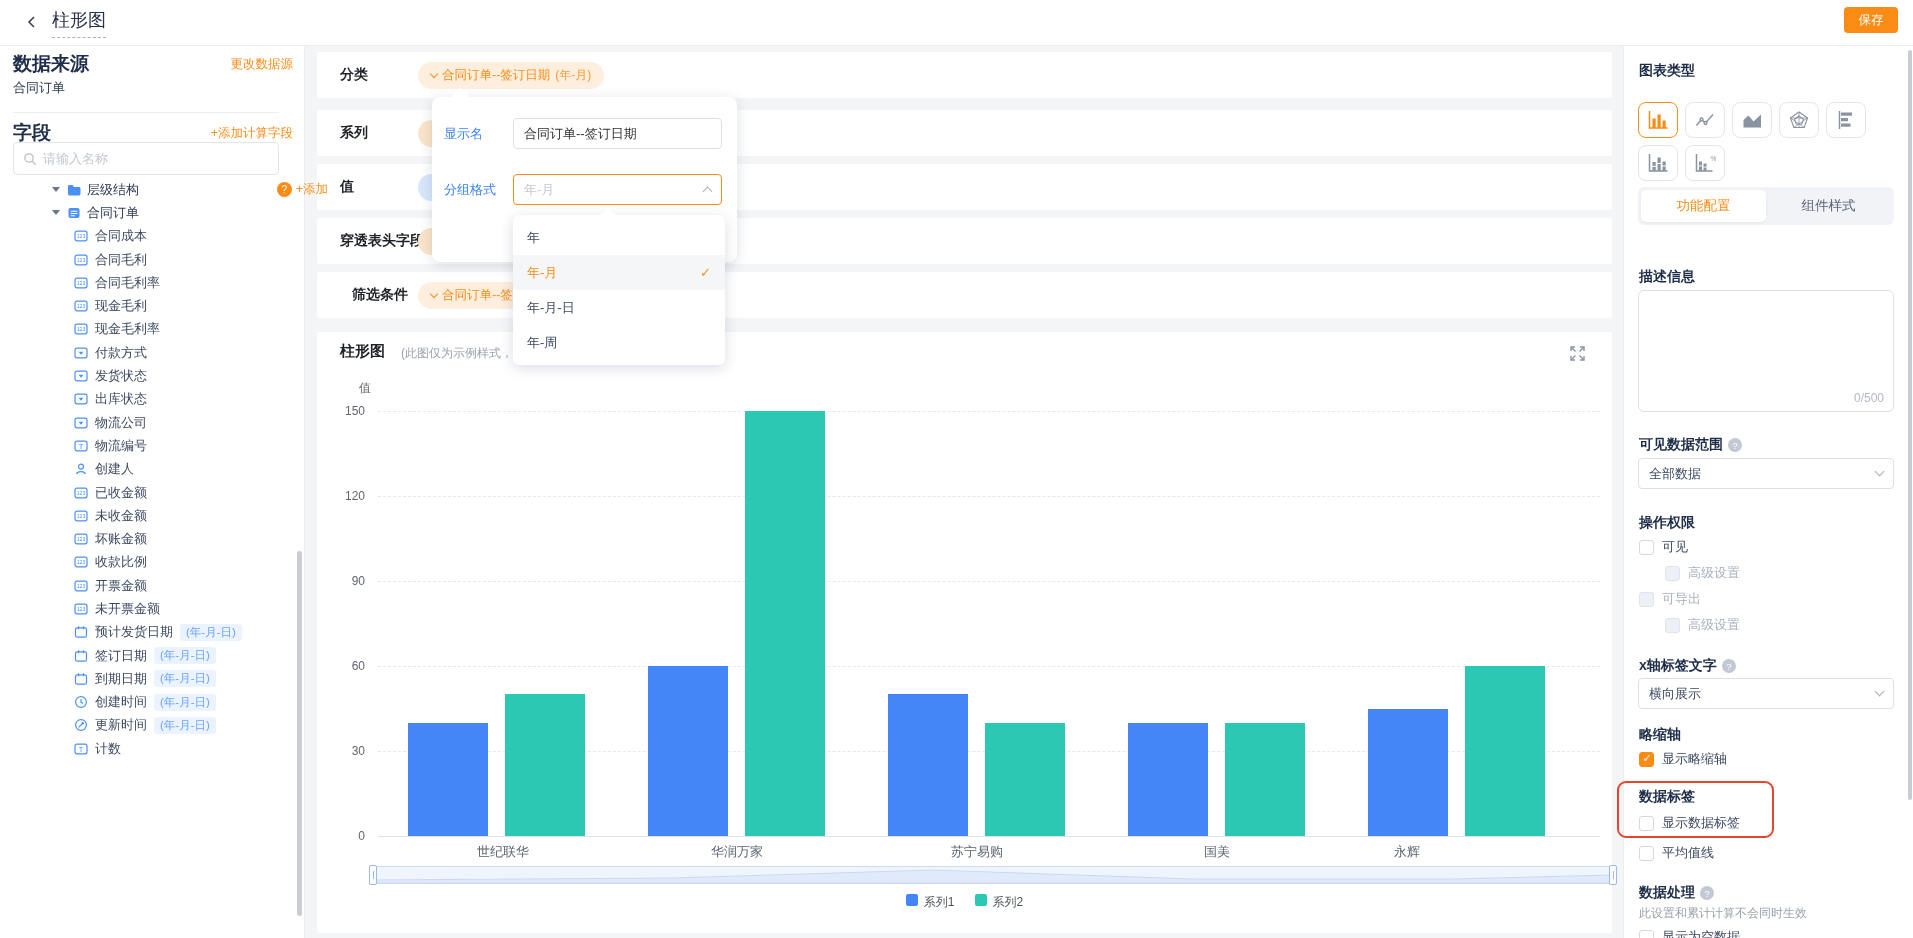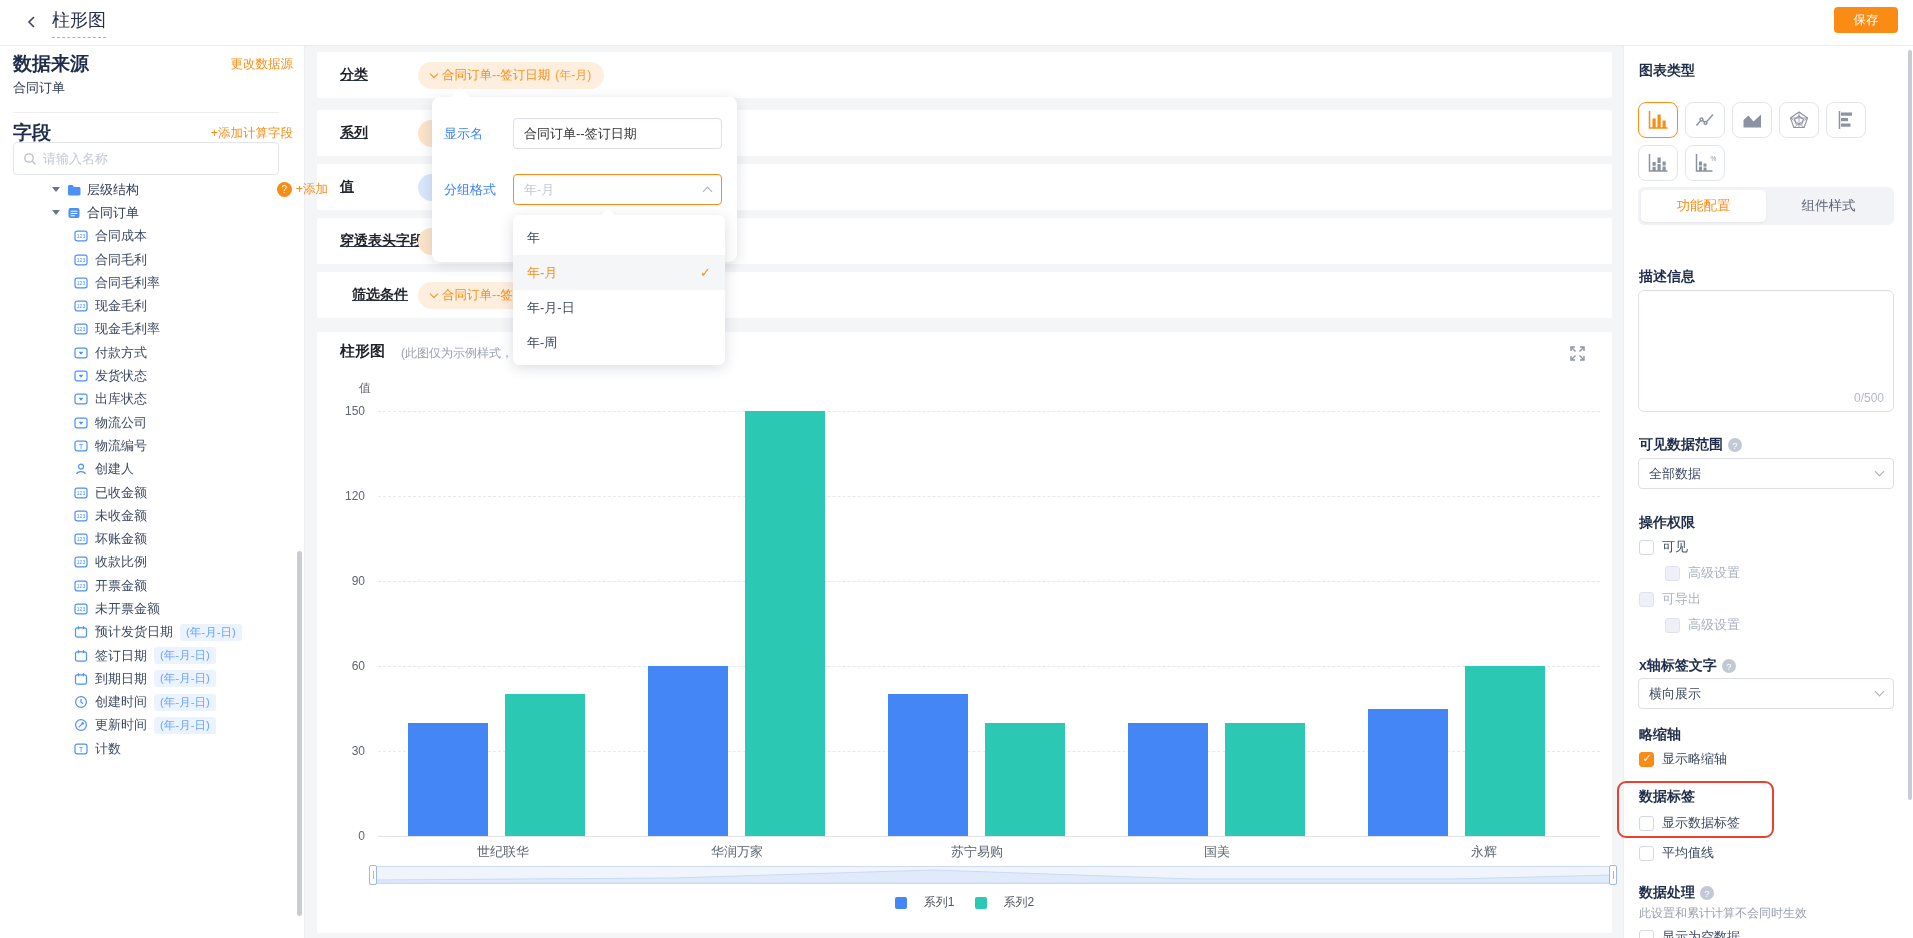--- a/index.html
+++ b/index.html
@@ -3,21 +3,21 @@
 <meta charset="utf-8">
 <style>
   * { margin:0; padding:0; box-sizing:border-box; }
   html,body { width:1913px; height:938px; overflow:hidden; }
   body { position:relative; background:#f4f5f7; font-family:"Liberation Sans","DejaVu Sans",sans-serif; color:#2e3a52; }
 
   
   .topbar { position:absolute; left:0; top:0; width:1913px; height:46px; background:#fff; border-bottom:1px solid #ebedf0; z-index:30; }
   .back-btn { position:absolute; left:24px; top:14px; width:16px; height:16px; cursor:pointer; }
   .page-title { position:absolute; left:52px; top:8px; font-size:18px; color:#27304a; padding-bottom:5px; border-bottom:1px dashed #aab1bd; }
-  .save-btn { position:absolute; right:15px; top:7px; width:64px; height:26px; background:#fa8c16; color:#fff; font-size:12.5px; border:none; border-radius:4px; display:flex; align-items:center; justify-content:center; cursor:pointer;font-family:Liberation Serif, serif; }
+  .save-btn { position:absolute; right:15px; top:7px; width:54px; height:26px; background:#fa8c16; color:#fff; font-size:12.5px; border:none; border-radius:4px; display:flex; align-items:center; justify-content:center; cursor:pointer;font-family:Liberation Serif, serif; }
 
   
   .sidebar-left { position:absolute; left:0; top:46px; width:305px; height:892px; background:#fff; border-right:1px solid #eceef1; z-index:10; }
   .ds-head { position:absolute; left:13px; top:5px; width:280px; display:flex; justify-content:space-between; align-items:center; }
   .bold14 { font-size:19px; font-weight:bold; color:#1f2d4a; }
   .link-orange { font-size:12.5px; color:#fa8c16; cursor:pointer; text-decoration:none; }
   .ds-name { position:absolute; left:13px; top:33px; font-size:13px; color:#2e3a52; }
   .sl-divider { position:absolute; left:13px; top:66px; width:266px; height:0; border-top:1px solid #eceef1; }
   .fields-head { position:absolute; left:13px; top:74px; width:280px; display:flex; justify-content:space-between; align-items:center; }
   .search-box { position:absolute; left:13px; top:96px; width:266px; height:33px; border:1px solid #e2e5ea; border-radius:4px; display:flex; align-items:center; padding:0 9px; gap:6px; background:#fff; }
@@ -28,21 +28,21 @@
   .tree-row .lbl { font-size:13px; color:#2e3a52; white-space:nowrap; }
   .tree-row .caret { width:0; height:0; border-left:4px solid transparent; border-right:4px solid transparent; border-top:5px solid #6b7585; margin-right:1px; }
   .field-row { display:flex; align-items:center; height:23.3px; padding-left:30px; gap:7px; cursor:pointer; }
   .field-row .lbl { font-size:13px; color:#3c4961; white-space:nowrap; }
   .date-tag { font-size:11.5px; color:#6aa4ff; background:#eaf3ff; border-radius:3px; padding:1px 6px; white-space:nowrap; }
   .q-badge { width:15px; height:15px; border-radius:50%; background:#fa8c16; color:#fff; font-size:10px; display:flex; align-items:center; justify-content:center; }
   .root-right { margin-left:auto; margin-right:12px; display:flex; align-items:center; gap:4px; }
   .scroll-thumb { position:absolute; background:#c9ccd2; border-radius:3px; cursor:pointer; }
 
   
-  .cfg-row { position:absolute; left:317px; width:1295px; height:46px; background:#fff; border-radius:2px; display:flex; align-items:center; z-index:1;text-decoration:underline; }
+  .cfg-row { position:absolute; left:317px; width:1295px; height:46px; background:#fff; border-radius:2px; display:flex; align-items:center; z-index:1; }
   .cfg-label { margin-left:23px; width:80px; font-size:14px; font-weight:bold; color:#1f2329; white-space:nowrap; }
   .cfg-label.wide { width:80px; }
   .tag-pill { position:absolute; left:101px; height:27px; border-radius:14px; background:#fdeedd; color:#fa8c16; font-size:12.5px; display:flex; align-items:center; padding:0 13px; gap:5px; white-space:nowrap; overflow:hidden; cursor:pointer; }
   .tag-chev { width:6px; height:6px; border-right:1.4px solid #fa8c16; border-bottom:1.4px solid #fa8c16; transform:rotate(45deg); margin-top:-3px; flex:none; }
   .tag-suffix { font-size:12px; opacity:.85; }
   .pill-sliver { position:absolute; left:101px; height:27px; width:26px; border-radius:14px 0 0 14px; }
   .sliver-orange { background:#fbe4ca; }
   .sliver-blue { background:#d8e7fb; }
 
   
@@ -53,21 +53,21 @@
   .axis-name { position:absolute; left:42px; top:48px; font-size:12px; color:#60656f; }
   .tick-lbl { position:absolute; width:34px; text-align:right; font-size:12px; color:#60656f; }
   .gridline { position:absolute; left:61px; width:1222px; height:0; border-top:1px dashed #e6e8eb; }
   .gridline.solid { border-top:1px solid #dfe2e7; }
   .bar { position:absolute; width:80px; }
   .cat-lbl { position:absolute; width:180px; text-align:center; font-size:13px; color:#5a6470; top:511px; }
   .zoom-slider { position:absolute; left:55px; top:534px; width:1242px; height:18px; background:#f0f5fd; border:1px solid #cfdaf3; border-radius:3px; }
   .zoom-handle { position:absolute; top:-2px; width:8px; height:20px; background:#fff; border:1px solid #9fb6e8; border-radius:2px; cursor:ew-resize; }
   .zoom-handle::after { content:""; position:absolute; left:3px; top:5px; width:1px; height:8px; background:#9fb6e8; }
   .legend { position:absolute; left:0; top:562px; width:1295px; display:flex; justify-content:center; gap:20px; }
-  .legend-item { display:flex; align-items:center; gap:17px; cursor:pointer; }
+  .legend-item { display:flex; align-items:flex-start; gap:6px; cursor:pointer; }
   .legend-sw { width:12px; height:12px; border-radius:2px; }
   .legend-item span { font-size:12px; color:#51565e; }
 
   
   .popup { position:absolute; left:432px; top:97px; width:305px; height:165px; background:#fff; border-radius:8px; box-shadow:0 3px 14px rgba(31,45,74,.14); z-index:40; }
   .popup::before { content:""; position:absolute; left:22px; top:-7px; width:13px; height:13px; background:#fff; transform:rotate(45deg); border-radius:2px; }
   .popup-row { position:absolute; left:12px; display:flex; align-items:center; }
   .popup-lbl { width:69px; font-size:13px; color:#3b82f6; }
   .popup-input { width:209px; height:31px; border:1px solid #dcdfe6; border-radius:4px; font-size:13px; color:#333; padding:0 10px; outline:none; font-family:inherit; }
   .popup-select { width:209px; height:31px; border:1px solid #fa8c16; border-radius:4px; display:flex; align-items:center; padding:0 10px; cursor:pointer; }
@@ -440,21 +440,21 @@
       <div class="bar" style="left: 428px; top: 79px; height: 425px; background: rgb(43, 200, 180);"></div>
       <span class="cat-lbl" style="left: 330px;">华润万家</span>
       <div class="bar" style="left: 571px; top: 362.333px; height: 141.667px; background: rgb(68, 134, 246);"></div>
       <div class="bar" style="left: 668px; top: 390.667px; height: 113.333px; background: rgb(43, 200, 180);"></div>
       <span class="cat-lbl" style="left: 570px;">苏宁易购</span>
       <div class="bar" style="left: 811px; top: 390.667px; height: 113.333px; background: rgb(68, 134, 246);"></div>
       <div class="bar" style="left: 908px; top: 390.667px; height: 113.333px; background: rgb(43, 200, 180);"></div>
       <span class="cat-lbl" style="left: 810px;">国美</span>
       <div class="bar" style="left: 1051px; top: 376.5px; height: 127.5px; background: rgb(68, 134, 246);"></div>
       <div class="bar" style="left: 1148px; top: 334px; height: 170px; background: rgb(43, 200, 180);"></div>
-      <span class="cat-lbl" style="left: 1077px;">永辉</span>
+      <span class="cat-lbl" style="left: 1000px;">永辉</span>
     </div>
   <div class="zoom-slider">
     <svg width="1240" height="16" viewBox="0 0 1240 16" style="position:absolute;left:0;top:0;">
       <path d="M0 13 L300 11 L560 3 L820 12 L1080 12 L1240 8 L1240 16 L0 16 Z" fill="rgba(170,195,240,0.22)" stroke="#c9d9f5" stroke-width="1"></path>
     </svg>
     <span class="zoom-handle" style="left:-4px;"></span>
     <span class="zoom-handle" style="right:-4px;"></span>
   </div>
   <div class="legend" id="legend">
       <span class="legend-item">

